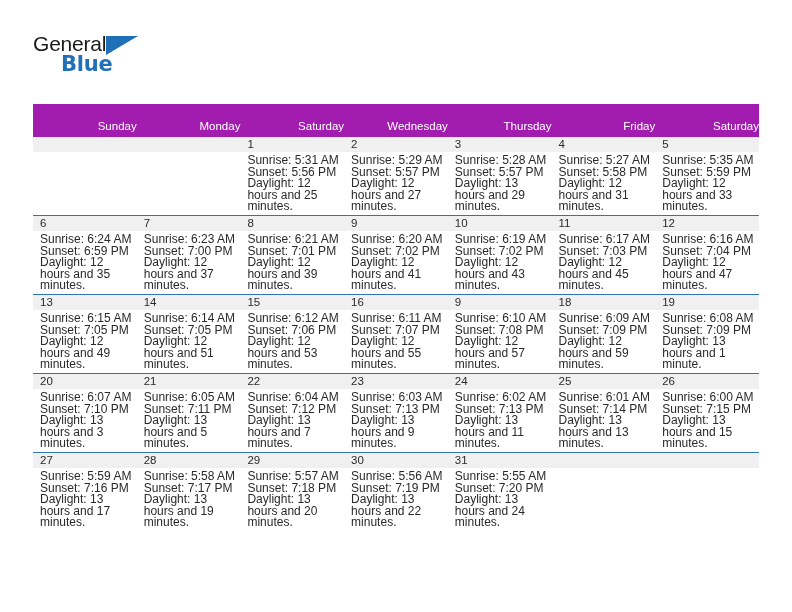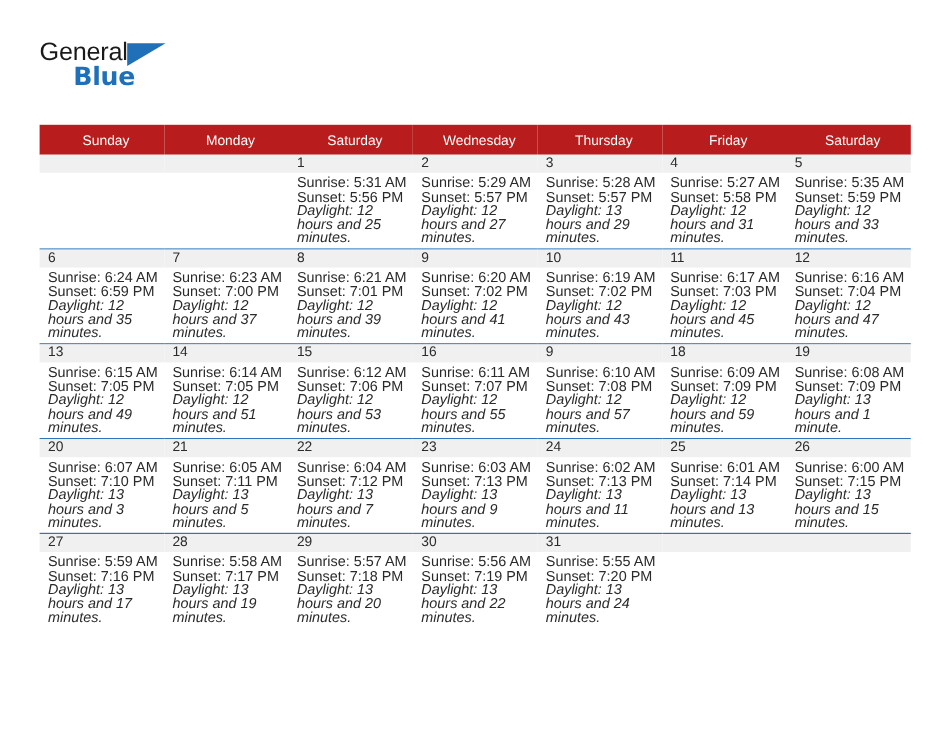--- a/index.html
+++ b/index.html
@@ -90,26 +90,26 @@
   
   .calendar {
     position: absolute;
     left: 33px;
     top: 104px;
     width: 726px;
     border-collapse: collapse;
     table-layout: fixed;
   }
   .calendar th {
-    background: #b91c1c;
+    background: #a21caf;
     color: #ffffff;
     font-weight: normal;
     font-size: 11.5px;
-    text-align: center;
-    padding: 8px 0 5px 7px;
+    text-align: right;
+    padding: 16px 0 5px 7px;
     height: 11px;
     line-height: 12px;
     border: none;
   }
   .calendar td {
     width: 103.7px;
     height: 78px;
     vertical-align: top;
     padding: 0;
     border: none;
@@ -137,21 +137,20 @@
     padding: 3px 6px 0 7px;
     font-size: 12px;
     line-height: 11.6px;
     color: #2a2a2a;
   }
   .day-details div {
     white-space: nowrap;
   }
   .day-details .daylight-line {
     white-space: normal;
-    font-style: italic;
   }
   td.empty .daynum-band {
     background: #f0f0f0;
   }
 </style>
 </head>
 <body>
 
 <div class="page">
 

